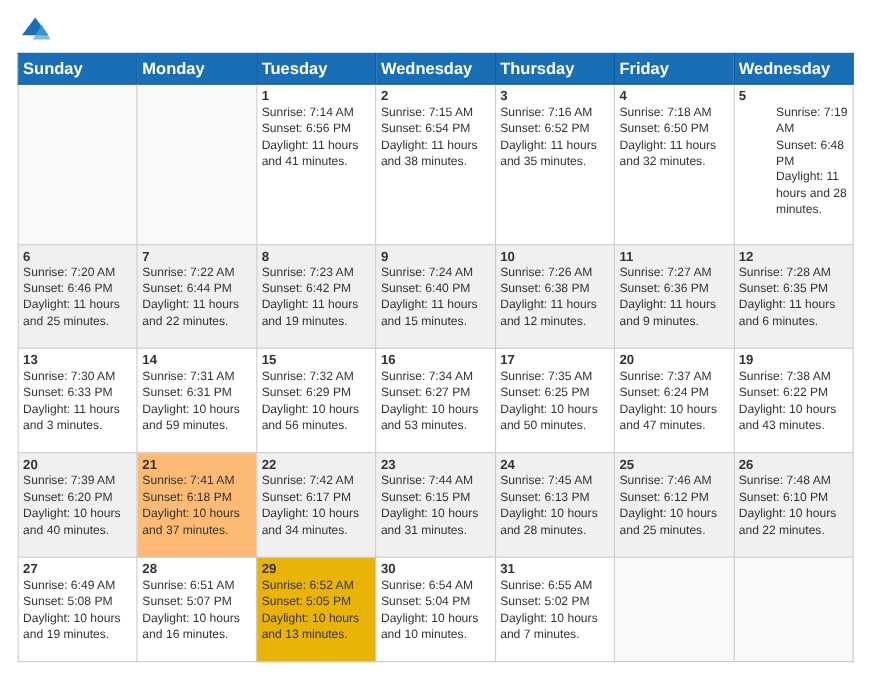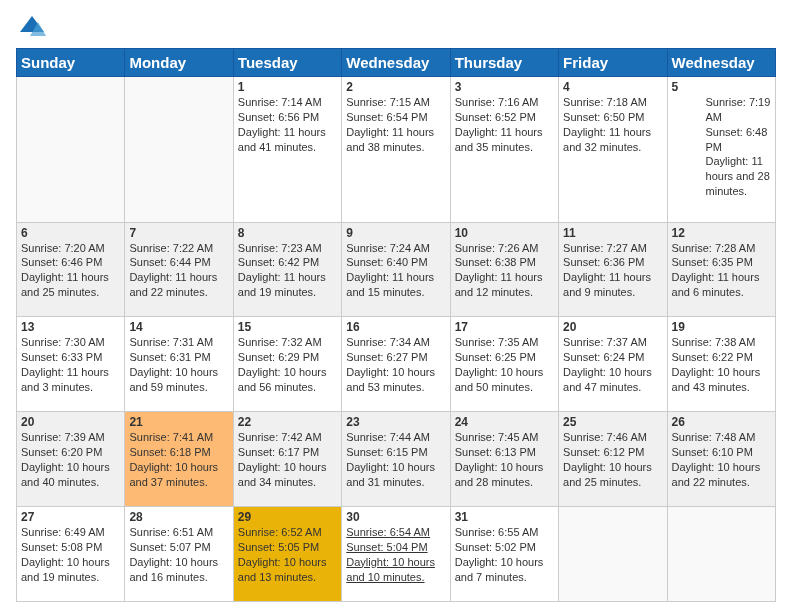--- a/index.html
+++ b/index.html
@@ -324,21 +324,21 @@
 Daylight: 10 hours and 16 minutes.</div>
           </td>
           <td style="background: #eab308; margin-left: 40px;">
             <span class="day-number">29</span>
             <div class="day-info" style="white-space: pre-line;">Sunrise: 6:52 AM
 Sunset: 5:05 PM
 Daylight: 10 hours and 13 minutes.</div>
           </td>
           <td style="background: rgb(255, 255, 255);">
             <span class="day-number">30</span>
-            <div class="day-info" style="white-space: pre-line; text-decoration: underline;">Sunrise: 6:54 AM
+            <div class="day-info" style="white-space: pre-line;">Sunrise: 6:54 AM
 Sunset: 5:04 PM
 Daylight: 10 hours and 10 minutes.</div>
           </td>
           <td style="background: rgb(255, 255, 255);">
             <span class="day-number">31</span>
             <div class="day-info" style="white-space: pre-line;">Sunrise: 6:55 AM
 Sunset: 5:02 PM
 Daylight: 10 hours and 7 minutes.</div>
           </td>
           <td class="empty"></td>

